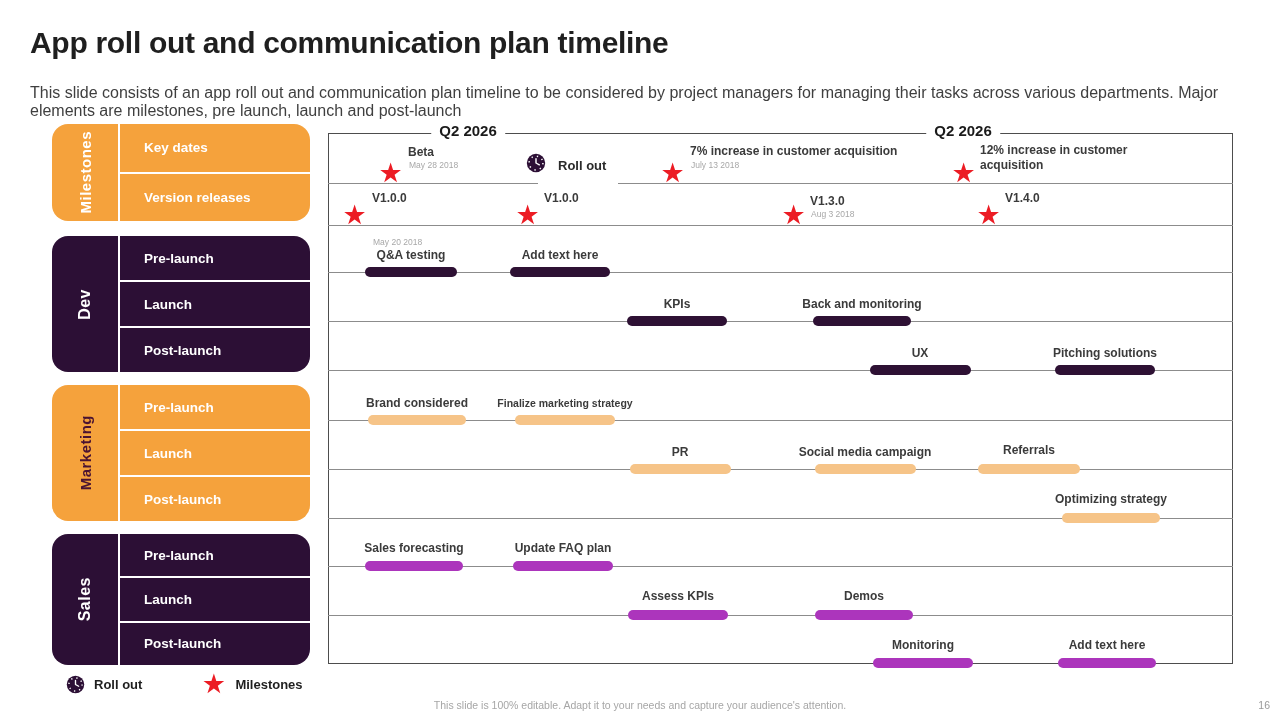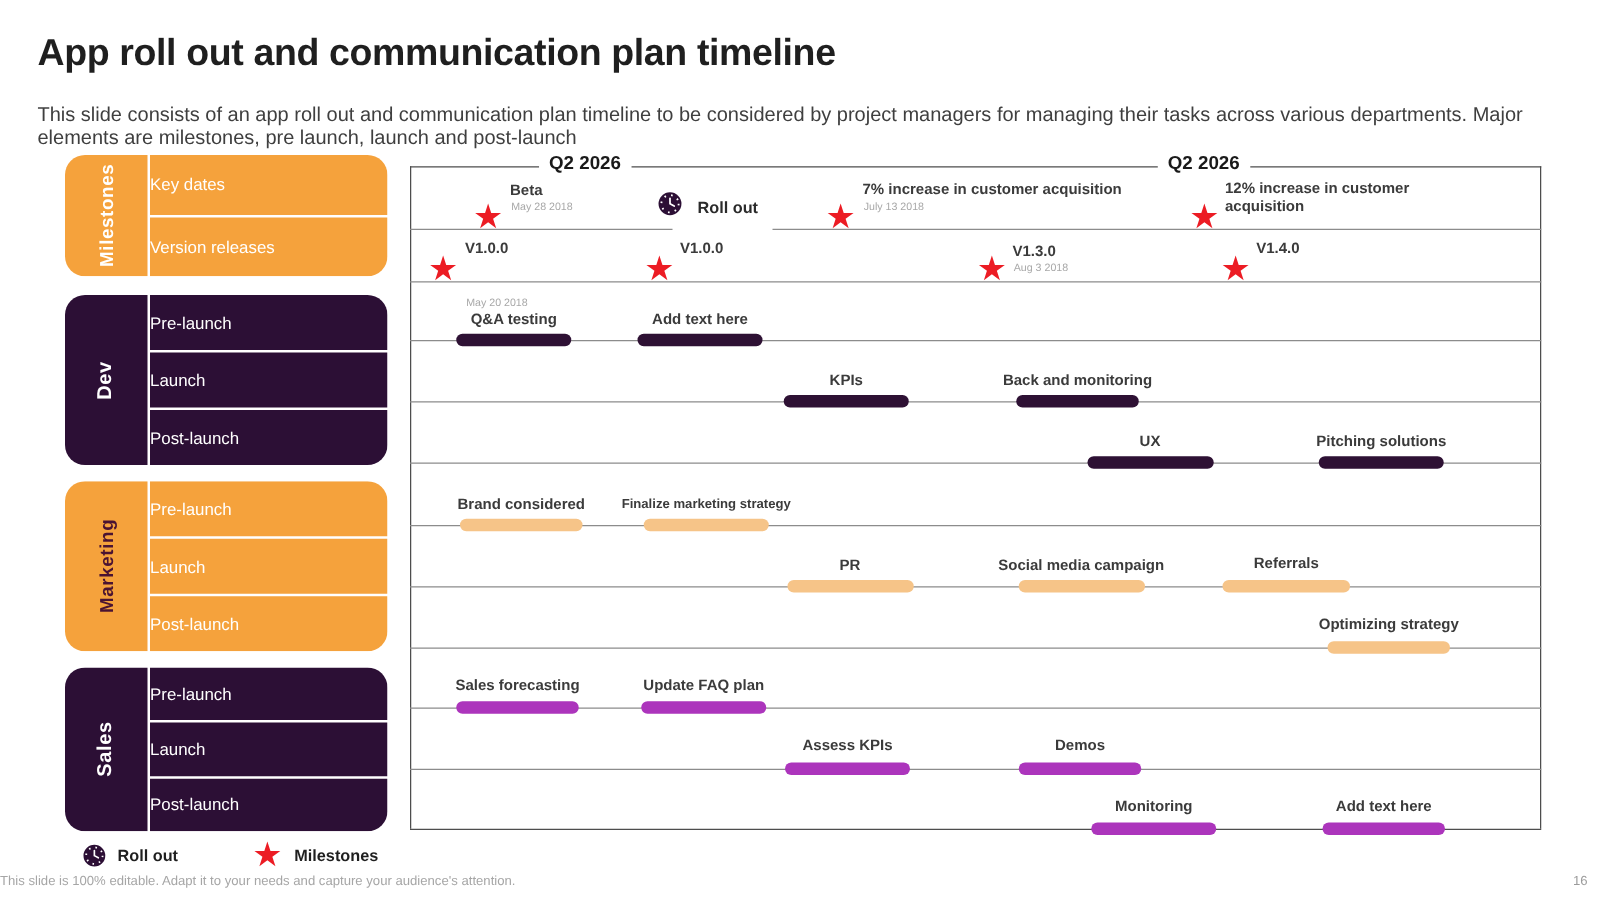--- a/index.html
+++ b/index.html
@@ -8,21 +8,21 @@
 
   
   .title { position:absolute; left:30px; top:26px; font-size:30px; font-weight:700; color:#1f1f1f; letter-spacing:-0.3px; }
   .subtitle { position:absolute; left:30px; top:84px; width:1224px; font-size:16px; color:#3f3f3f; }
 
   
   .group { position:absolute; left:52px; width:258px; border-radius:16px; overflow:hidden; display:flex; gap:2px; background:#fff; }
   .group .vcol { width:66px; display:flex; align-items:center; justify-content:center; }
   .group .vlabel { writing-mode:vertical-rl; transform:rotate(180deg); font-weight:700; font-size:15px; letter-spacing:0.5px; }
   .group .rows { flex:1; display:flex; flex-direction:column; gap:2px; }
-  .group .row { flex:1; display:flex; align-items:center; font-weight:400; font-size:13.5px;text-align:right; }
+  .group .row { flex:1; display:flex; align-items:center; padding-left:24px; font-weight:700; font-size:13.5px;text-align:right; }
   .orange-bg { background:#F5A23C; }
   .purple-bg { background:#2C0F35; }
   .white-txt { color:#ffffff; }
   .plum-txt { color:#4A1332; }
 
   
   .grid { position:absolute; left:328px; top:127px; width:905px; height:537px; }
   .hline { position:absolute; height:1px; background:#8c8c8c; }
   .hline.dark { background:#4d4d4d; }
   .vborder { position:absolute; width:1px; top:6px; height:530px; background:#4d4d4d; }
@@ -44,21 +44,21 @@
   .bar.sales { background:#AC35BC; }
   .task-label { position:absolute; transform:translateX(-50%); font-size:12px; font-weight:700; color:#3b3b3b; white-space:nowrap; z-index:2; }
   .task-label.small { font-size:10.5px; }
 
   
   .legend { position:absolute; left:66px; top:668px; height:32px; display:flex; align-items:center; }
   .legend .ltext { font-size:13px; font-weight:700; color:#1f1f1f; }
   .legend .lstar { position:static; margin:0 8px 0 58px; }
 
   
-  .footer-note { position:absolute; left:0; right:0; top:699px; font-size:10.5px; color:#a6a6a6; }
+  .footer-note { position:absolute; left:0; right:0; top:699px; text-align:center; font-size:10.5px; color:#a6a6a6; }
   .page-num { position:absolute; right:10px; top:699px; font-size:10.5px; color:#9b9b9b; }
 </style>
 </head>
 <body>
 
 <div class="slide">
 
   <div class="title">App roll out and communication plan timeline</div>
   <div class="subtitle">This slide consists of an app roll out and communication plan timeline to be considered by project managers for managing their tasks across various departments. Major elements are milestones, pre launch, launch and post-launch</div>
 

